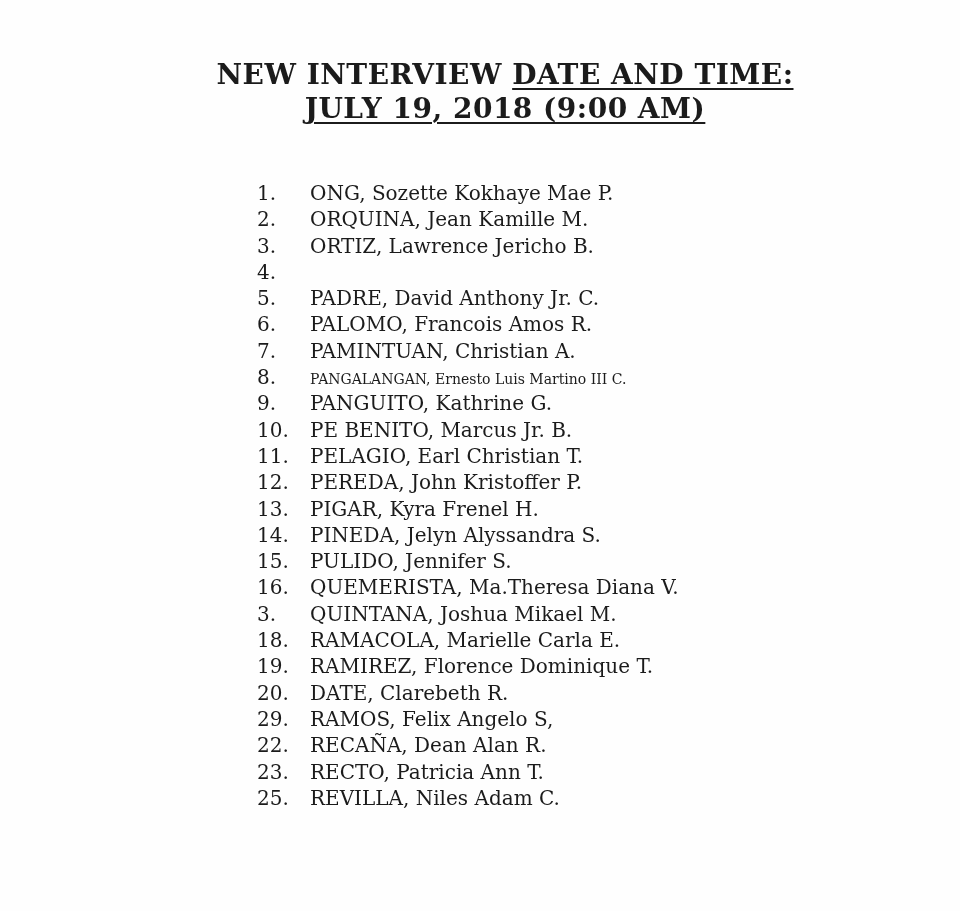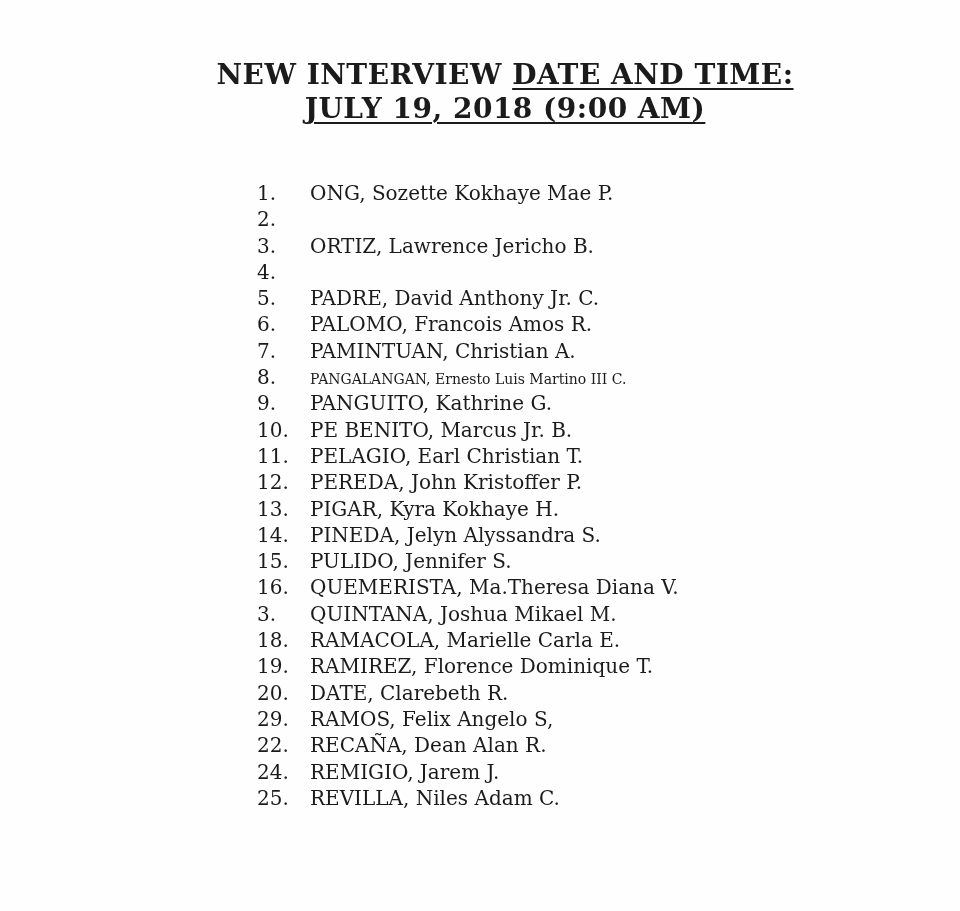--- a/index.html
+++ b/index.html
@@ -79,20 +79,21 @@
   </header>
 
   <ol class="attendee-list" id="attendee-list">
   <li class="row">
     <span class="num">1.</span>
     <span class="name">ONG, Sozette Kokhaye Mae P.</span>
   </li>
 
   <li class="row">
     <span class="num">2.</span>
+    <span class="name">ORQUINA, Jean Kamille M.</span>
   </li>
 
   <li class="row">
     <span class="num">3.</span>
     <span class="name">ORTIZ, Lawrence Jericho B.</span>
   </li>
 
   <li class="row">
     <span class="num">4.</span>
   </li>
@@ -132,21 +133,21 @@
     <span class="name">PELAGIO, Earl Christian T.</span>
   </li>
 
   <li class="row">
     <span class="num">12.</span>
     <span class="name">PEREDA, John Kristoffer P.</span>
   </li>
 
   <li class="row">
     <span class="num">13.</span>
-    <span class="name">PIGAR, Kyra Kokhaye H.</span>
+    <span class="name">PIGAR, Kyra Frenel H.</span>
   </li>
 
   <li class="row">
     <span class="num">14.</span>
     <span class="name">PINEDA, Jelyn Alyssandra S.</span>
   </li>
 
   <li class="row">
     <span class="num">15.</span>
     <span class="name">PULIDO, Jennifer S.</span>
@@ -180,25 +181,25 @@
   <li class="row">
     <span class="num">29.</span>
     <span class="name">RAMOS, Felix Angelo S,</span>
   </li>
 
   <li class="row">
     <span class="num">22.</span>
     <span class="name">RECAÑA, Dean Alan R.</span>
   </li>
 
-
-  <li class="row">
-    <span class="num">24.</span>
-    <span class="name">REMIGIO, Jarem J.</span>
-  </li>
+  <li class="row">
+    <span class="num">23.</span>
+    <span class="name">RECTO, Patricia Ann T.</span>
+  </li>
+
 
   <li class="row">
     <span class="num">25.</span>
     <span class="name">REVILLA, Niles Adam C.</span>
   </li>
 </ol>
 
 </div>
 
 </body></html>

